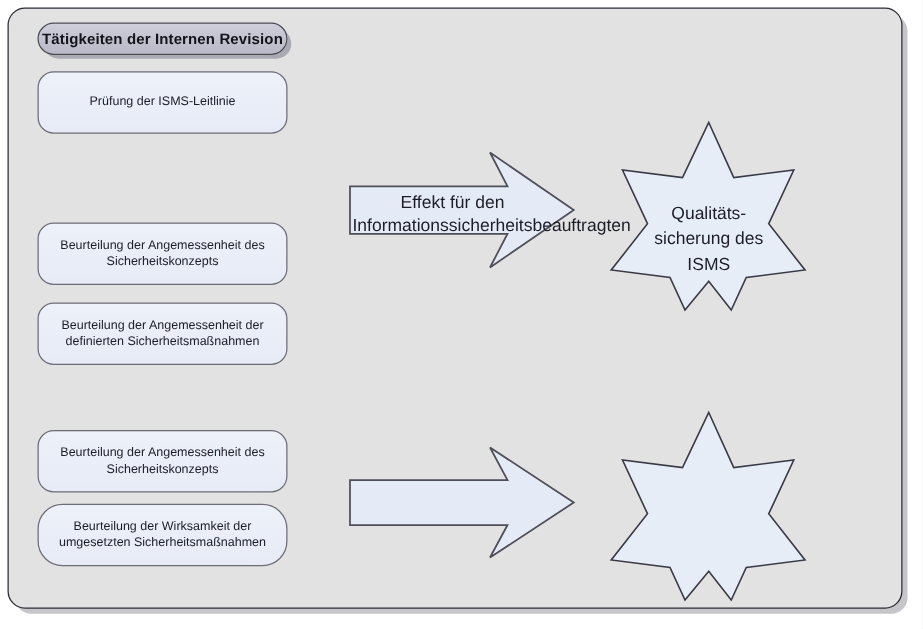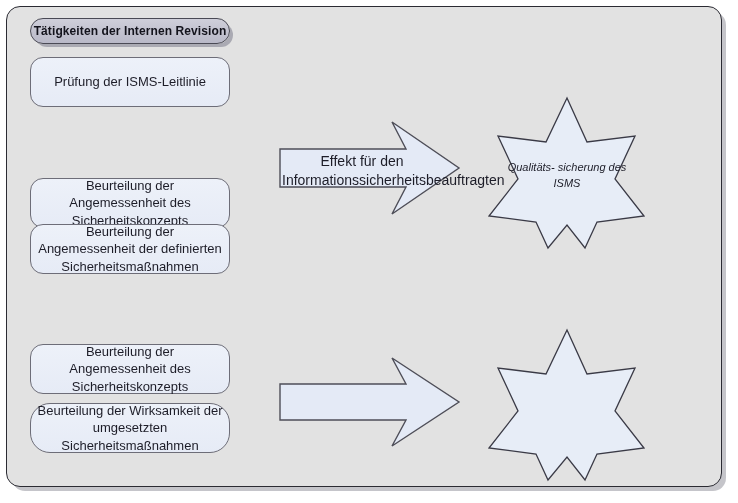--- a/index.html
+++ b/index.html
@@ -62,31 +62,31 @@
     background: linear-gradient(180deg, #edf1f9 0%, #e6ebf6 100%);
     border: 1px solid #6d6d78;
     border-radius: 13px;
     box-sizing: border-box;
     display: flex;
     align-items: center;
     justify-content: center;
     text-align: center;
   }
   .act-box .lbl {
-    font-size: 13px;
+    font-size: 10px;
     color: #1d1d28;
     line-height: 1.35;
     padding: 0 6px;
     display: block;
   }
   
   #act-0 { top: 57px;  height: 50px; }
   #act-1 { top: 118px; height: 50px; }
   #act-2 { top: 178px; height: 50px; }
-  #act-3 { top: 224px; height: 50px; }
+  #act-3 { top: 242px; height: 50px; }
   #act-4 { top: 344px; height: 50px; }
   #act-5 { top: 403px; height: 50px; border-radius: 20px; }
 
   
   .arrow-wrap {
     position: absolute;
   }
   .arrow-wrap svg {
     display: block;
     overflow: visible;
@@ -103,25 +103,24 @@
   #arrow-1-label { left: 282px; top: 152px; width: 160px; }
   #arrow-2-wrap { left: 278px; top: 355px; }
   #arrow-2-label { left: 282px; top: 392px; width: 160px; }
 
   
   .star-wrap { position: absolute; }
   .star-wrap svg { display: block; }
   .star-label {
     position: absolute;
     text-align: center;
-    font-size: 11px;
+    font-size: 14px;
     color: #1d1d28;
     line-height: 1.45;
     pointer-events: none;
-    font-style: italic;
   }
   #star-1-wrap  { left: 486px; top: 94px; }
   #star-1-label { left: 506px; top: 160px; width: 122px; }
   #star-2-wrap  { left: 486px; top: 326px; }
   #star-2-label { left: 504px; top: 371px; width: 126px; }
 </style>
 </head>
 <body>
 
 <div id="canvas">

